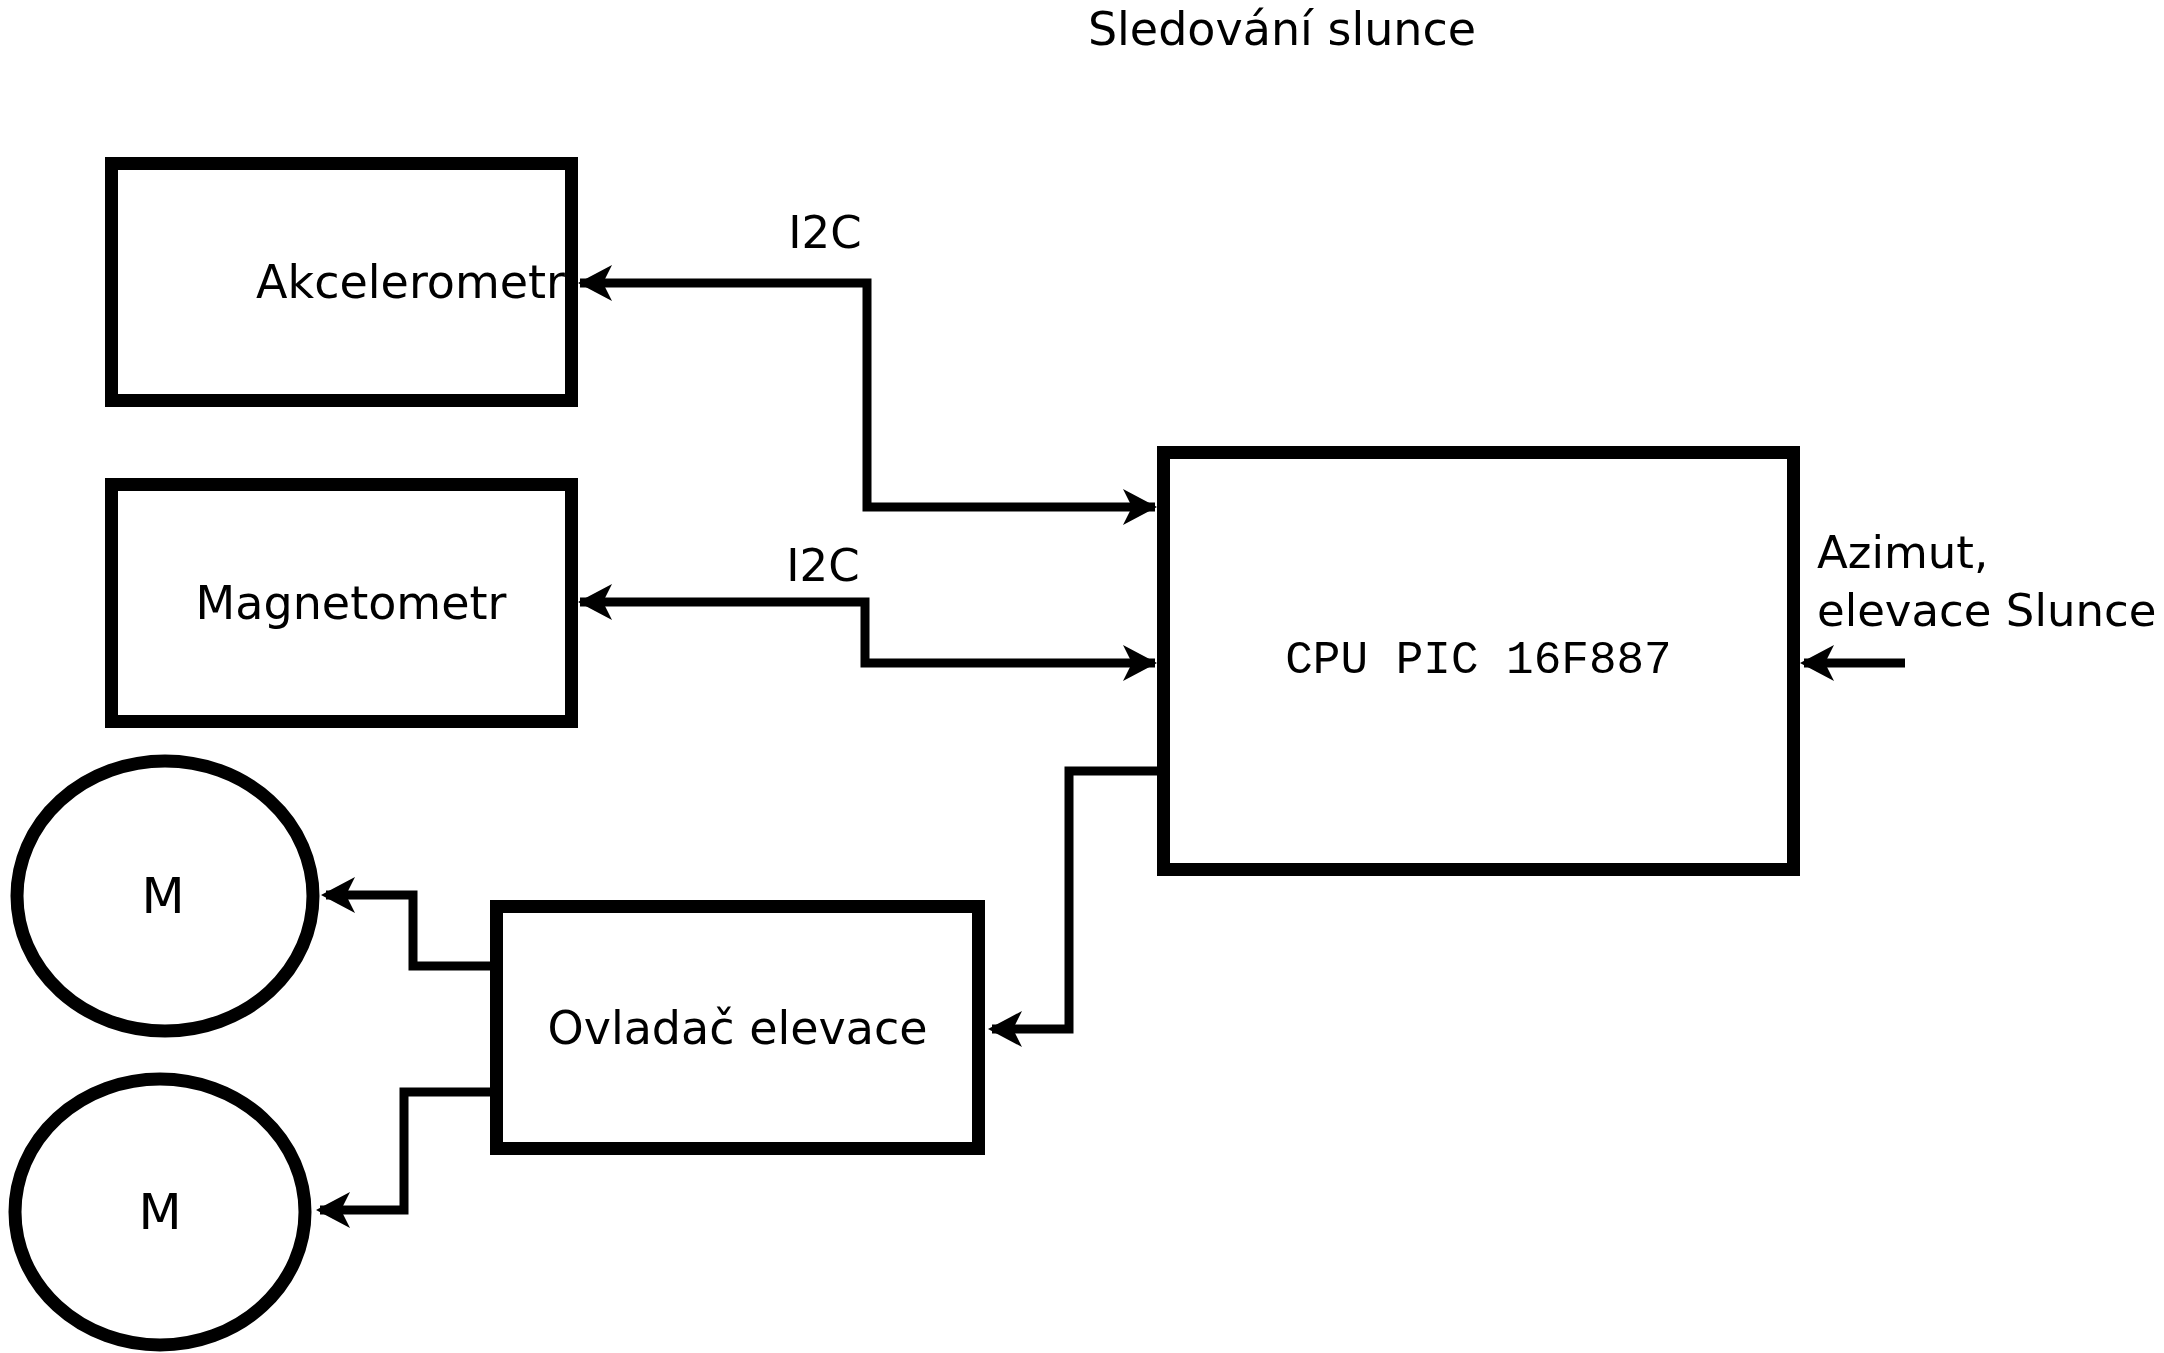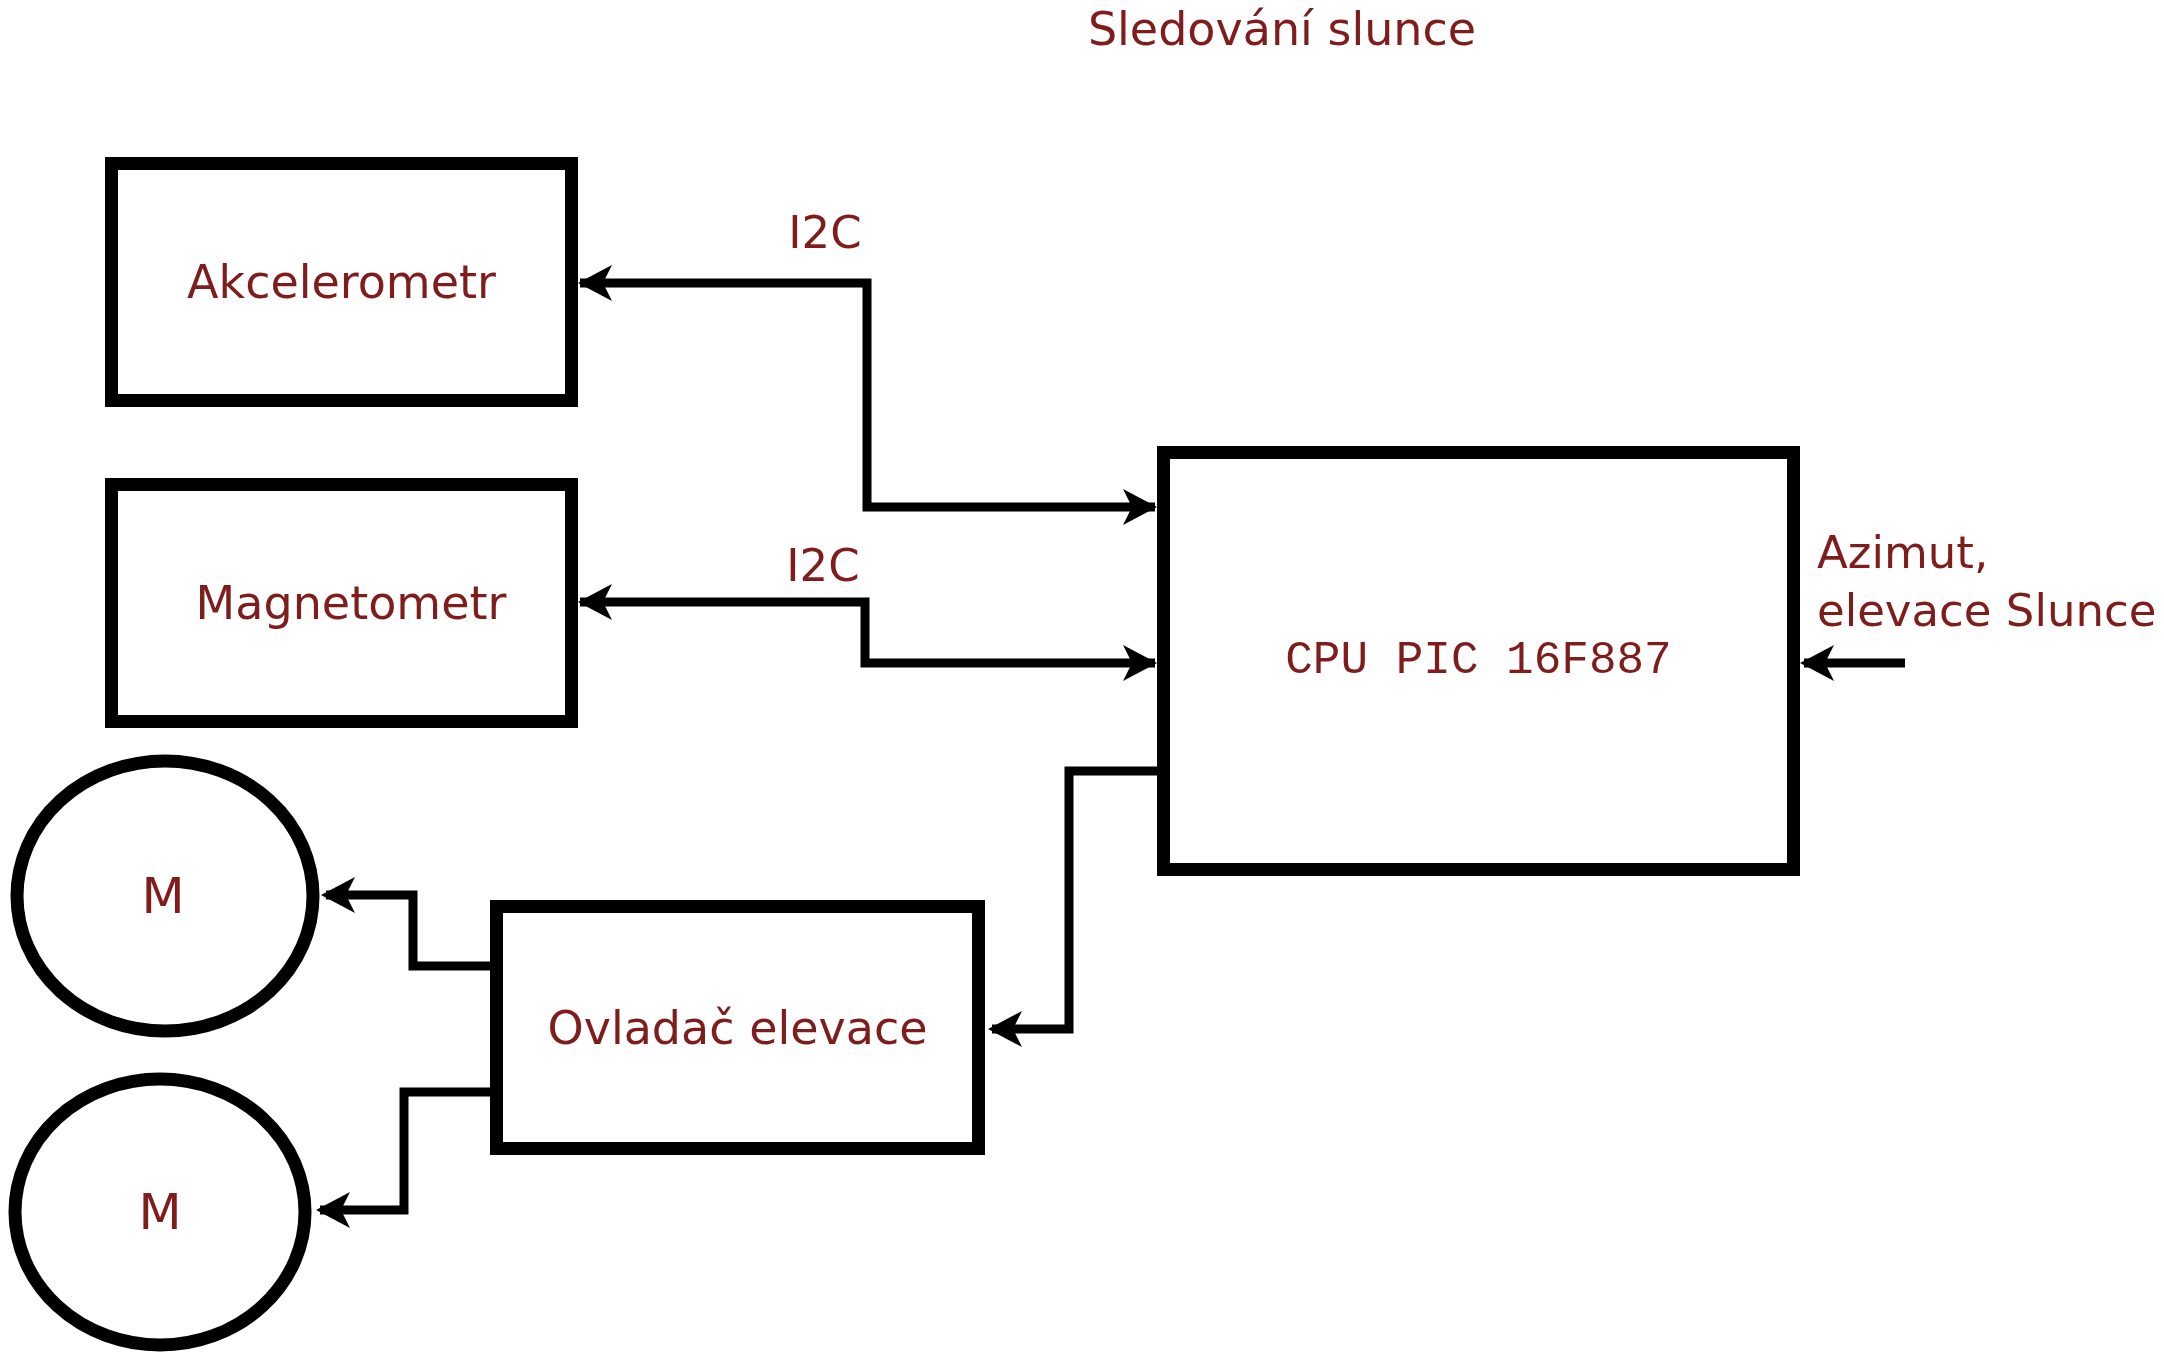--- a/index.html
+++ b/index.html
@@ -6,21 +6,21 @@
     margin: 0;
     padding: 0;
     background: #ffffff;
   }
   .canvas {
     position: relative;
     width: 2164px;
     height: 1353px;
     background: #ffffff;
     font-family: "DejaVu Sans", "Liberation Sans", sans-serif;
-    color: #7f1d1d;
+    color: #000000;
     overflow: hidden;
   }
   .layer {
     position: absolute;
     left: 0;
     top: 0;
     width: 2164px;
     height: 1353px;
     z-index: 1;
   }
@@ -29,21 +29,21 @@
     box-sizing: border-box;
     border: 13px solid #000000;
     background: #ffffff;
     display: flex;
     align-items: center;
     justify-content: center;
     font-size: 46px;
     z-index: 2;
     white-space: nowrap;
   }
-  .box-akcelerometr { left: 105px; top: 157px; width: 473px; height: 250px; }
+  .box-akcelerometr { left: 105px; top: 157px; width: 473px; height: 250px; justify-content: flex-end; }
   .box-magnetometr  { left: 105px; top: 478px; width: 473px; height: 250px; padding-left: 19px; }
   .box-cpu          { left: 1157px; top: 446px; width: 643px; height: 430px; font-family: Liberation Mono, monospace; }
   .box-motor-driver { left: 490px; top: 900px; width: 495px; height: 255px; }
   .txt {
     position: absolute;
     z-index: 3;
     white-space: nowrap;
     font-size: 46px;
   }
   .title {

